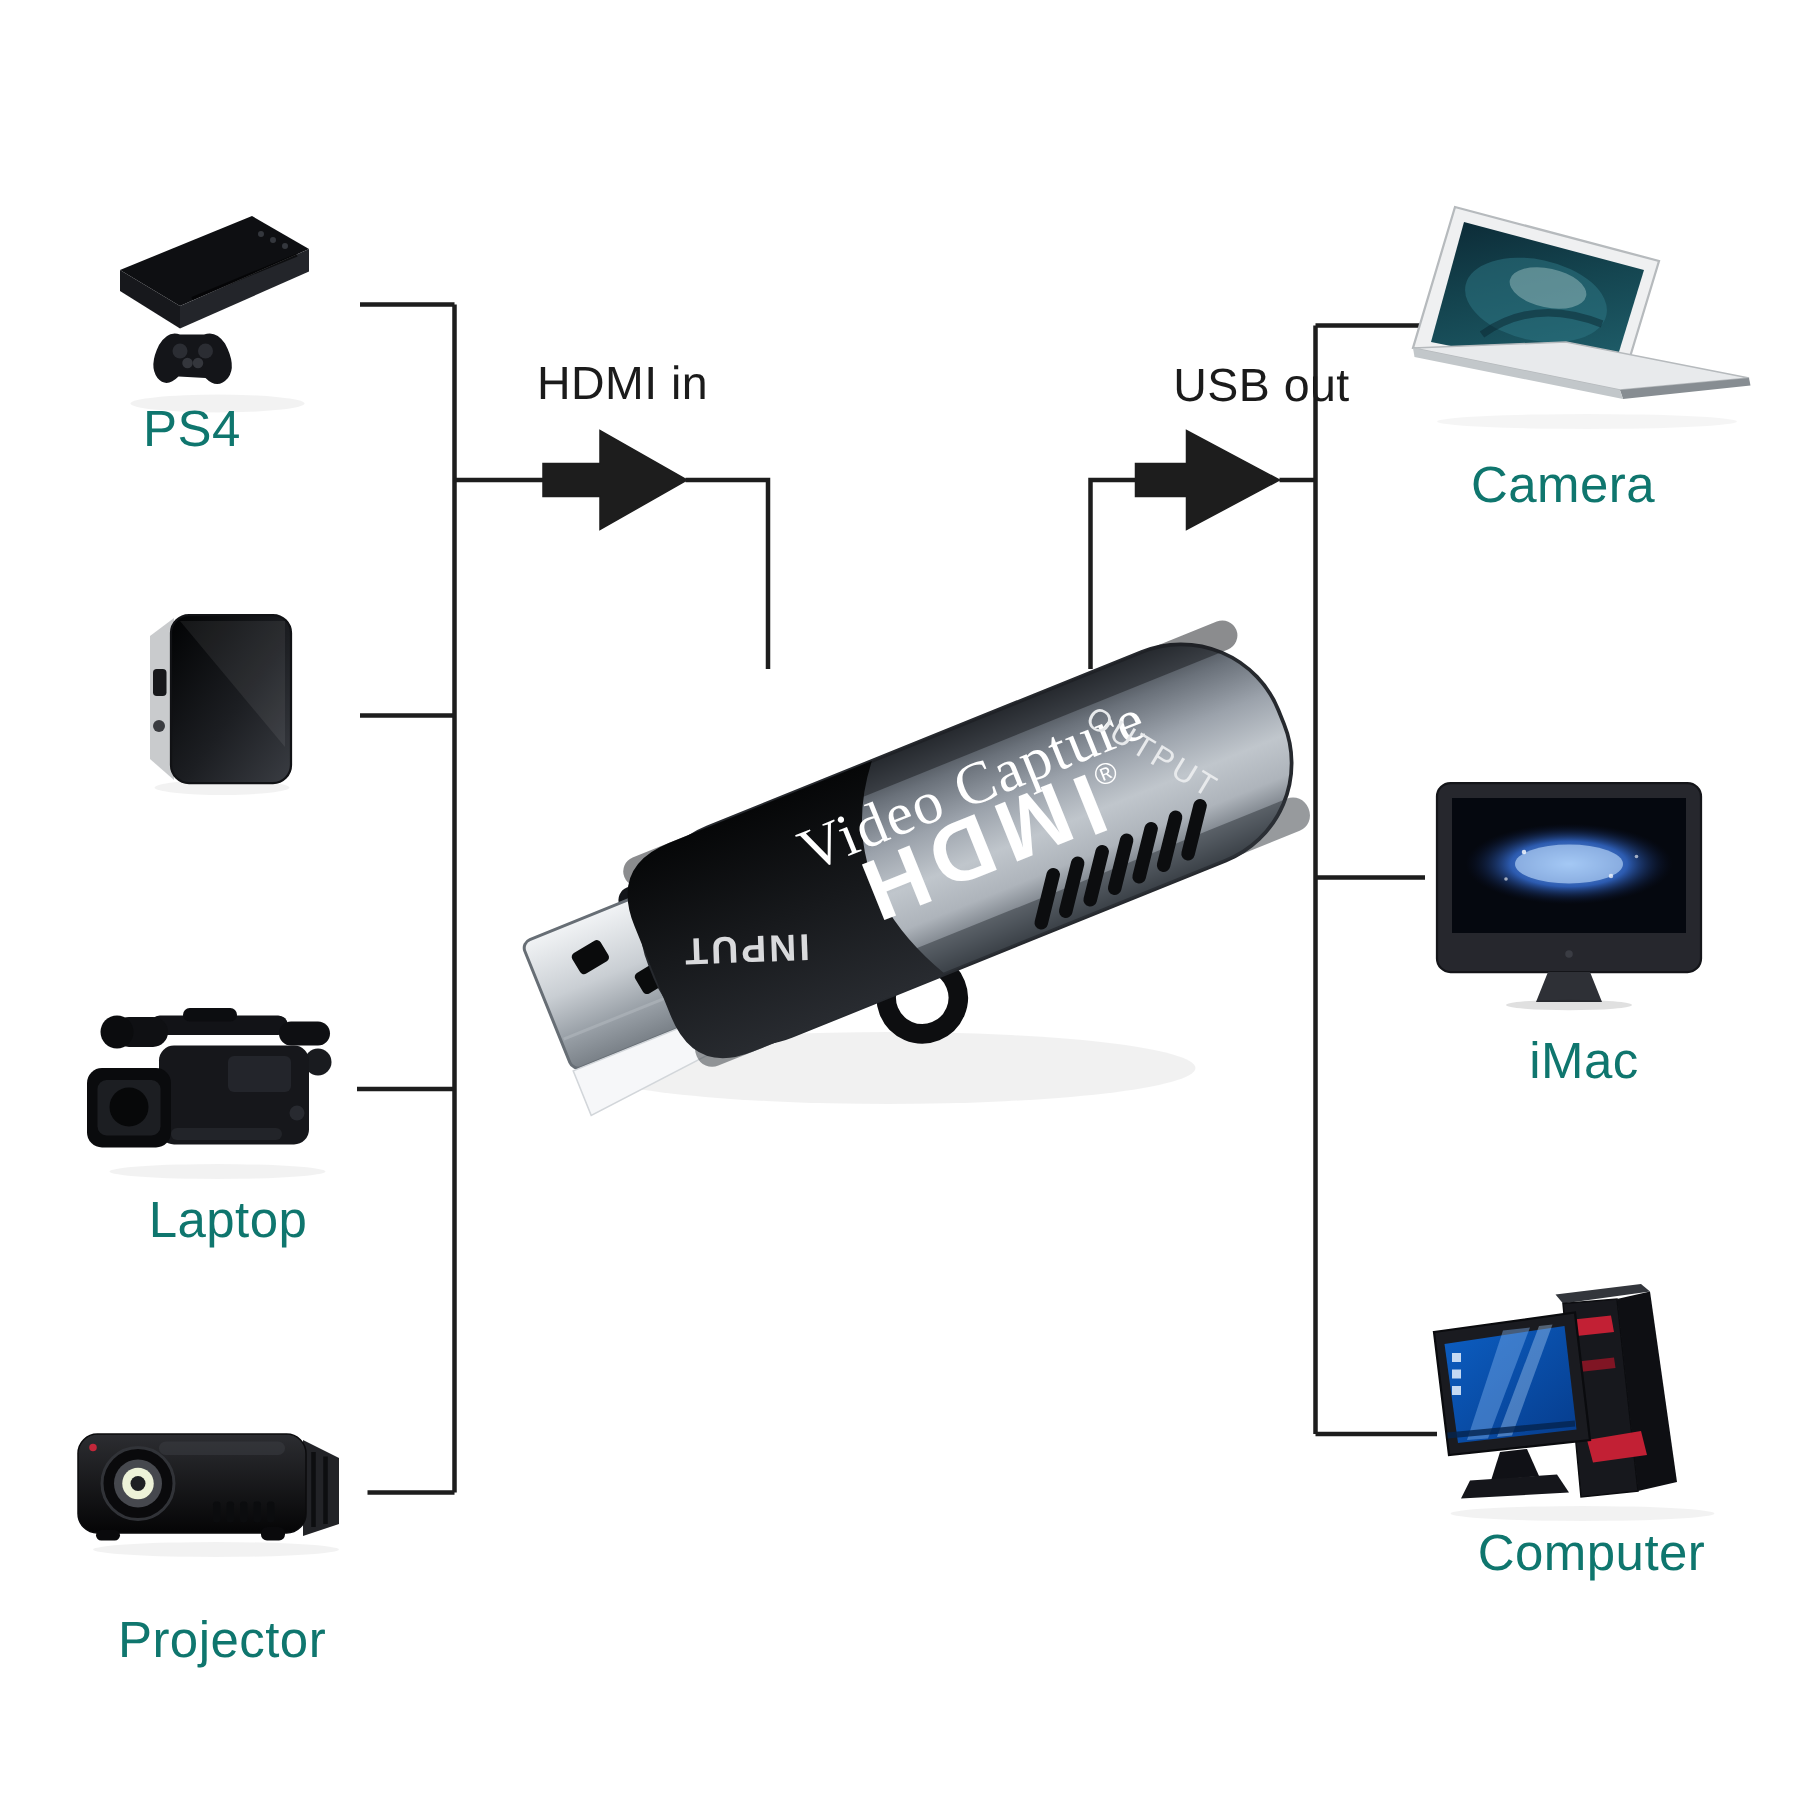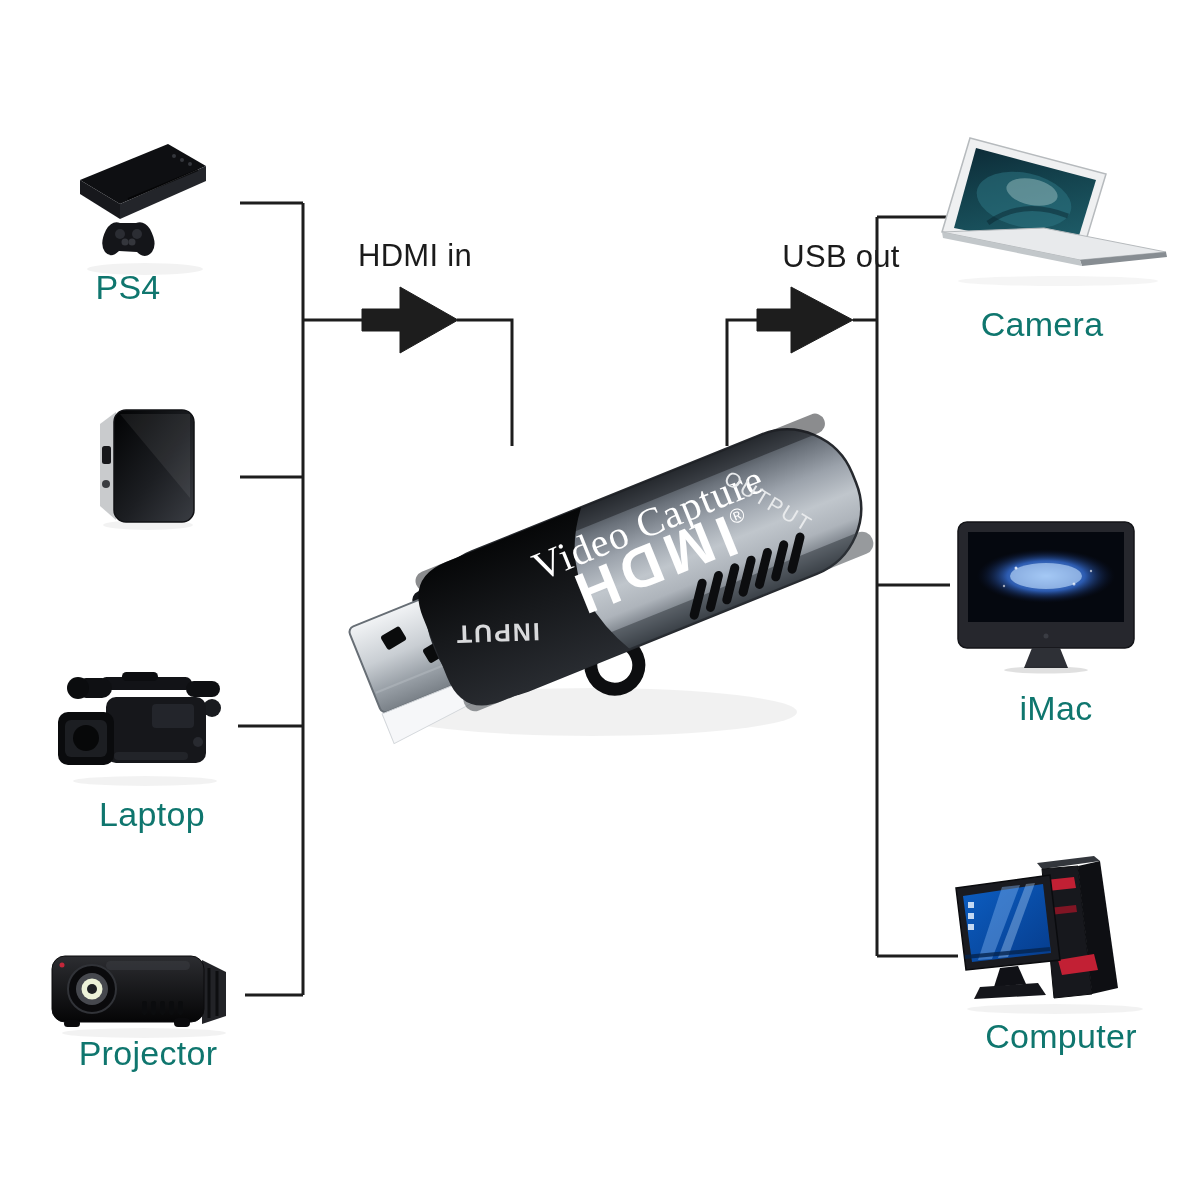--- a/index.html
+++ b/index.html
@@ -110,21 +110,21 @@
     <circle cx="46" cy="45" r="5" fill="#1e2023"></circle>
     <circle cx="16" cy="21" r="2.5" fill="#c3273a"></circle>
     <rect x="96" y="57" width="5" height="14" rx="2" fill="#0b0c0e"></rect>
     <rect x="105" y="57" width="5" height="14" rx="2" fill="#0b0c0e"></rect>
     <rect x="114" y="57" width="5" height="14" rx="2" fill="#0b0c0e"></rect>
     <rect x="123" y="57" width="5" height="14" rx="2" fill="#0b0c0e"></rect>
     <rect x="132" y="57" width="5" height="14" rx="2" fill="#0b0c0e"></rect>
     <rect x="18" y="76" width="16" height="7" rx="3.5" fill="#0a0a0c"></rect>
     <rect x="128" y="74" width="16" height="9" rx="4" fill="#0a0a0c"></rect>
   </svg>
-  <div class="label" style="left:148px;top:1053px;">Projector</div>
+  <div class="label" style="left:148px;top:1094px;">Projector</div>
 
   <svg class="abs" style="left:928px;top:128px;" width="245" height="165" viewBox="0 0 245 165">
     <defs>
       <linearGradient id="lapG" x1="0" y1="0" x2=".3" y2="1">
         <stop offset="0" stop-color="#0c2a36"></stop>
           <stop offset=".5" stop-color="#14444f"></stop>
           <stop offset="1" stop-color="#1d5a66"></stop>
       </linearGradient>
     </defs>
     <ellipse cx="130" cy="153" rx="100" ry="5" fill="#000" opacity=".04"></ellipse>

